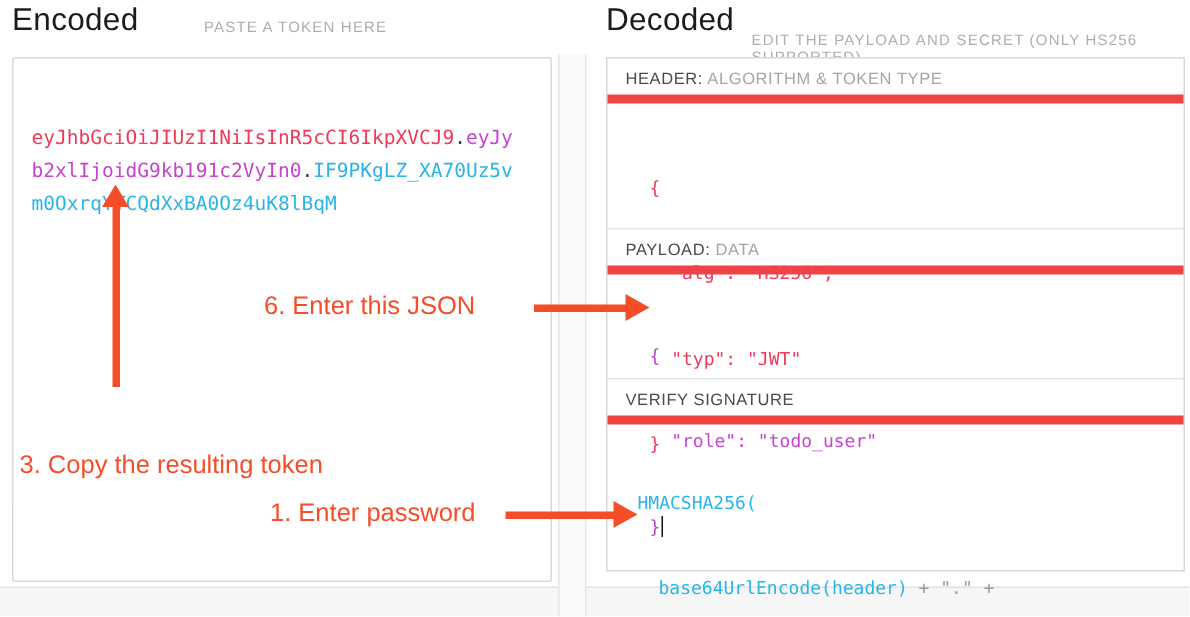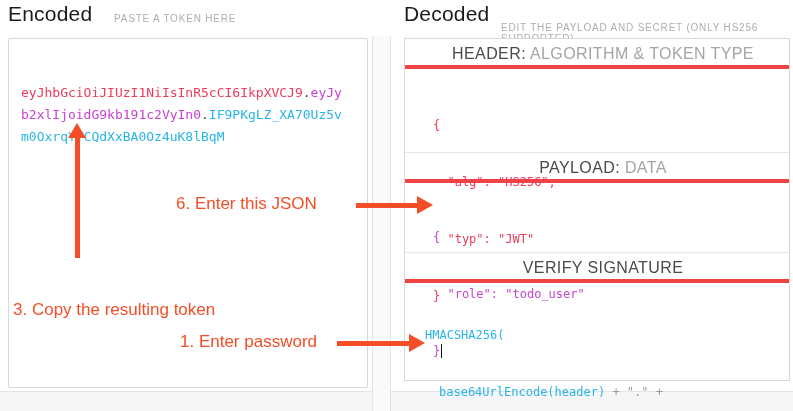--- a/index.html
+++ b/index.html
@@ -22,23 +22,23 @@
 
   
   .v-strip { position:absolute; left:372px; top:36px; width:19px; height:375px;
              background:#fafafa; border-left:1px solid #e5e5e5; border-right:1px solid #e5e5e5; z-index:2; }
   .bottom-band { position:absolute; left:0; top:391px; width:793px; height:20px;
                  background:#f6f6f6; border-top:1px solid #e3e3e3; z-index:1; }
 
   
   .right-panel { position:absolute; left:404px; top:38px; width:386px; height:343px;
                  background:#fff; border:1px solid #d8d8d8; z-index:3; }
-  .sec-label { height:30px; line-height:29px; padding-left:12px; font-size:16px;
-               letter-spacing:.4px; color:#4a4a4a; border-bottom:4px solid #ef4444;
-               white-space:nowrap;text-align:center; }
+  .sec-label { height:30px; line-height:29px; padding-left:12px; font-size:11px;
+               letter-spacing:.4px; color:#4a4a4a; border-bottom:6px solid #ef4444;
+               white-space:nowrap; }
   .sec-label .muted { color:#a5a5a5; }
   .code { font-family:"DejaVu Sans Mono", monospace; font-size:12px; line-height:19px;
           white-space:pre; }
   .code-header  { height:84px; padding:9px 0 0 28px; color:#ef3b59; border-bottom:1px solid #e6e6e6; }
   .code-payload { height:70px; padding:7px 0 0 28px; color:#c643cf; border-bottom:1px solid #e6e6e6; }
   .code-verify  { height:99px; padding:5px 0 0 20px; color:#29b5e8; }
   .code-verify .indent { padding-left:14px; }
   .op-gray { color:#9b9b9b; }
   .cursor { display:inline-block; width:1px; height:14px; background:#111;
             vertical-align:text-bottom; margin-left:1px; }
@@ -50,21 +50,21 @@
                 border-bottom:9px solid transparent; border-left:16px solid #f54d27; z-index:5; }
   .head-up { position:absolute; width:0; height:0; border-left:9px solid transparent;
              border-right:9px solid transparent; border-bottom:15px solid #f54d27; z-index:5; }
 </style>
 </head>
 <body>
 
 <div class="page">
 
   <span class="col-title" style="left:8px; top:2px;">Encoded</span>
-  <span class="col-sub" style="left:102px; top:13px;padding-left:12px;">PASTE A TOKEN HERE</span>
+  <span class="col-sub" style="left:124px; top:13px;padding-left:12px;">PASTE A TOKEN HERE</span>
   <span class="col-title" style="left:404px; top:2px;">Decoded</span>
   <span class="col-sub" style="left:501px; top:22px;">EDIT THE PAYLOAD AND SECRET (ONLY HS256 SUPPORTED)</span>
 
   <div class="left-panel">
     <div class="token"><span class="tok-h">eyJhbGciOiJIUzI1NiIsInR5cCI6IkpXVCJ9</span><span class="tok-dot">.</span><span class="tok-p">eyJyb2xlIjoidG9kb191c2VyIn0</span><span class="tok-dot">.</span><span class="tok-s">IF9PKgLZ_XA70Uz5vm0OxrqYTCQdXxBA0Oz4uK8lBqM</span></div>
   </div>
 
   <div class="bottom-band"></div>
   <div class="v-strip"></div>
 

